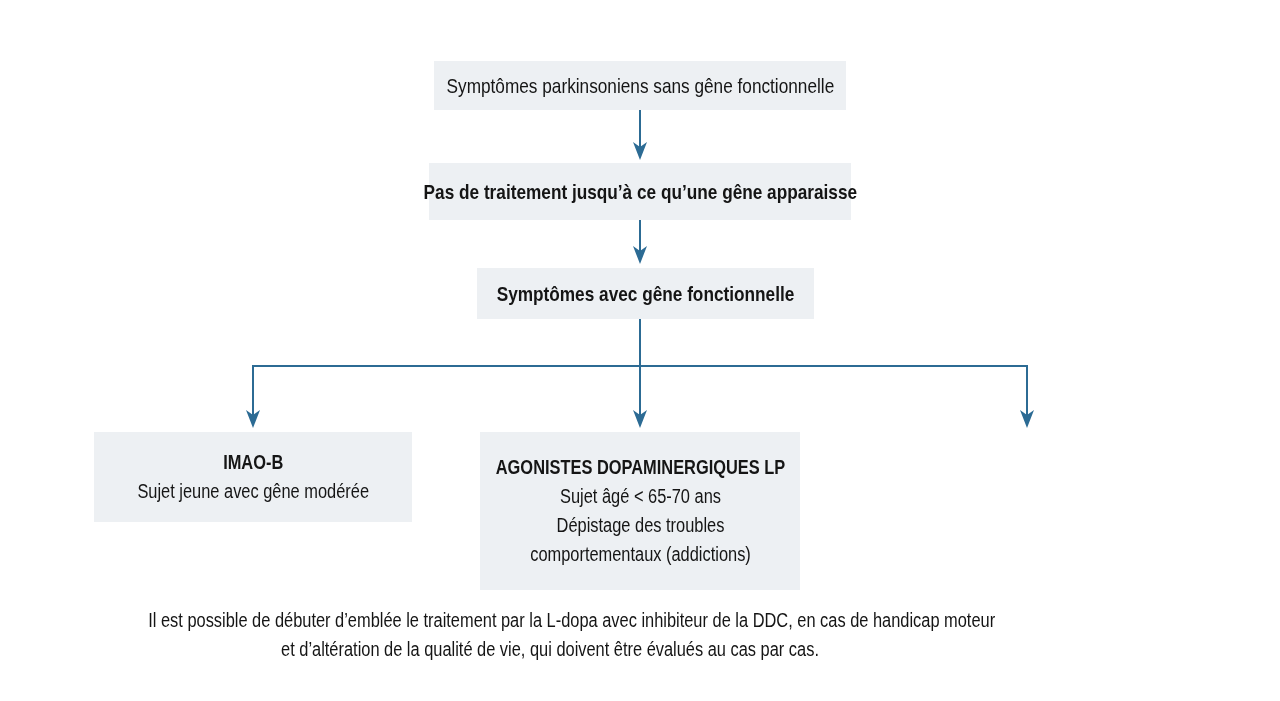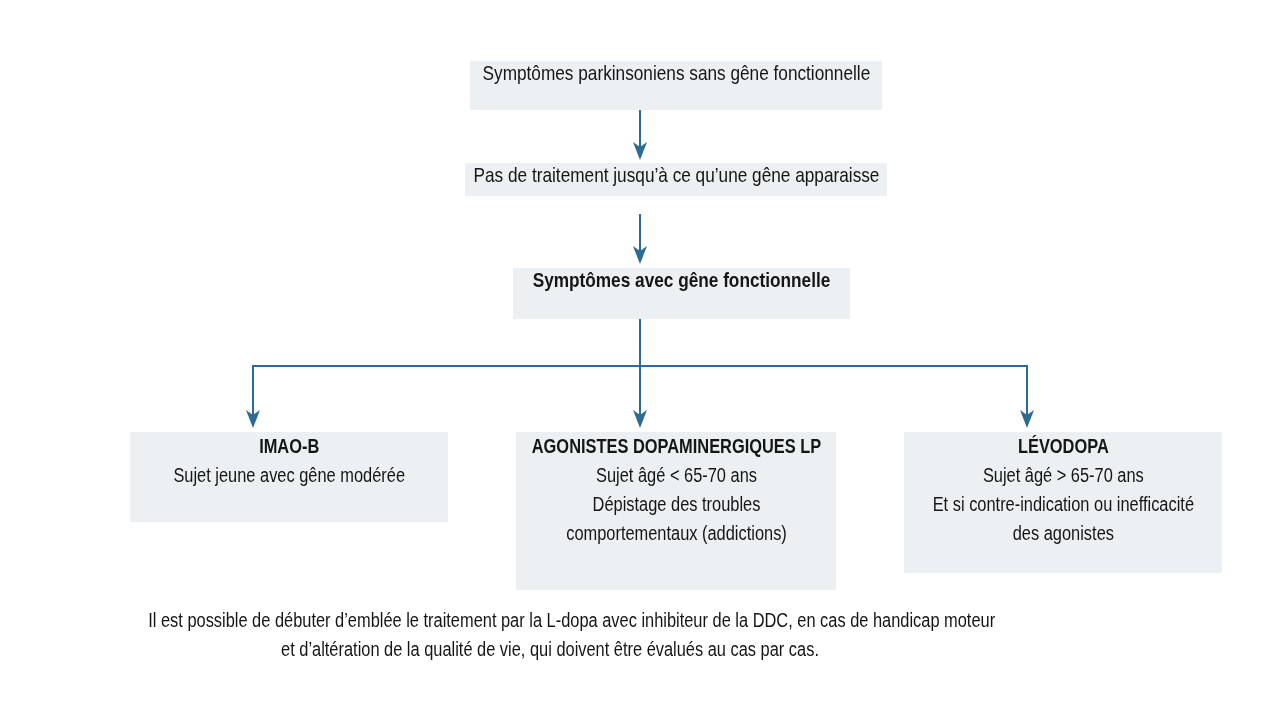--- a/index.html
+++ b/index.html
@@ -19,23 +19,23 @@
   .connectors {
     position: absolute;
     left: 0;
     top: 0;
     pointer-events: none;
   }
   .node {
     position: absolute;
     background: #edf0f3;
     display: flex;
+    align-items: center;
     justify-content: center;
     text-align: center;
-    margin-left: 36px;
   }
   .condensed {
     transform: scaleX(0.82);
     transform-origin: 50% 50%;
   }
   .single {
     white-space: nowrap;
     font-size: 21px;
     line-height: 1.1;
   }
@@ -99,21 +99,21 @@
         <line x1="1027" y1="366" x2="1027" y2="416"></line>
         <path d="M1027 428 L1020 410 L1027 415 L1034 410 Z" stroke="none"></path>
       </g>
     </g>
   </svg>
 
   <div class="node" style="left:434px; top:61px; width:412px; height:49px;">
     <span class="condensed single">Symptômes parkinsoniens sans gêne fonctionnelle</span>
   </div>
 
-  <div class="node" style="left:429px; top:163px; width:422px; height:33px;">
+  <div class="node" style="left:429px; top:163px; width:422px; height:57px;font-weight:bold;">
     <span class="condensed single">Pas de traitement jusqu’à ce qu’une gêne apparaisse</span>
   </div>
 
   <div class="node" style="left:477px; top:268px; width:337px; height:51px;">
     <span class="condensed single bold">Symptômes avec gêne fonctionnelle</span>
   </div>
 
   <div class="node" style="left:94px; top:432px; width:318px; height:90px;">
     <div class="condensed">
       <div class="node-title">IMAO-B</div>
@@ -123,25 +123,17 @@
 
   <div class="node" style="left:480px; top:432px; width:320px; height:158px;">
     <div class="condensed">
       <div class="node-title">AGONISTES DOPAMINERGIQUES LP</div>
       <div class="node-lines">Sujet âgé &lt; 65-70 ans
 Dépistage des troubles
 comportementaux (addictions)</div>
     </div>
   </div>
 
-  <div class="node" style="left:868px; top:432px; width:318px; height:141px;">
-    <div class="condensed">
-      <div class="node-title">LÉVODOPA</div>
-      <div class="node-lines">Sujet âgé &gt; 65-70 ans
-Et si contre-indication ou inefficacité
-des agonistes</div>
-    </div>
-  </div>
 
   <div class="footnote condensed">Il est possible de débuter d’emblée le traitement par la L-dopa avec inhibiteur de la DDC, en cas de handicap moteur
 et d’altération de la qualité de vie, qui doivent être évalués au cas par cas.</div>
 
 </div>
 
 </body></html>

